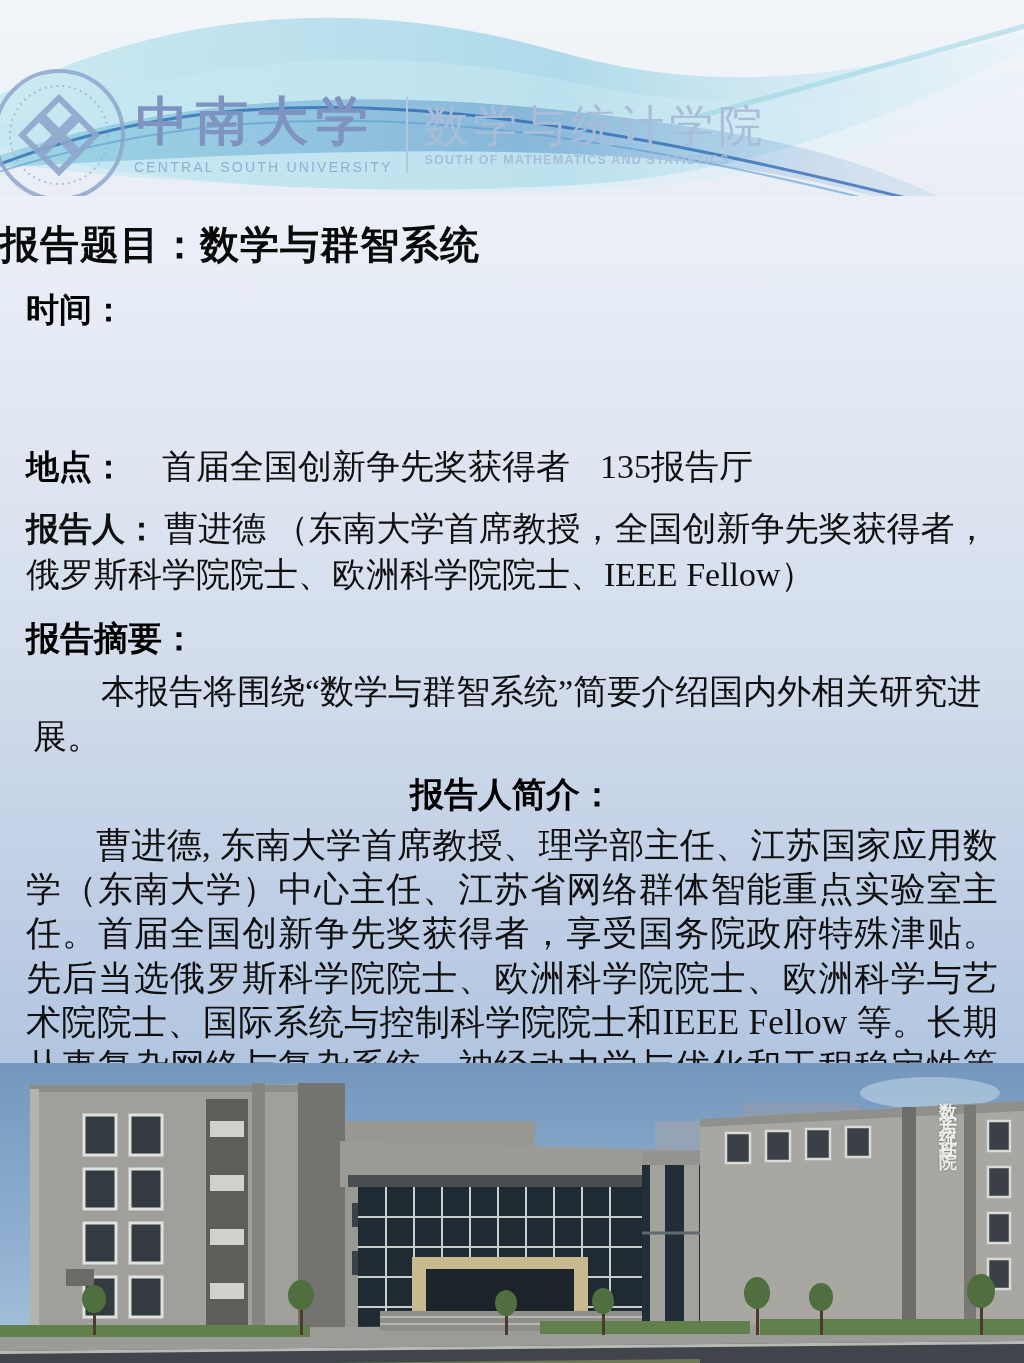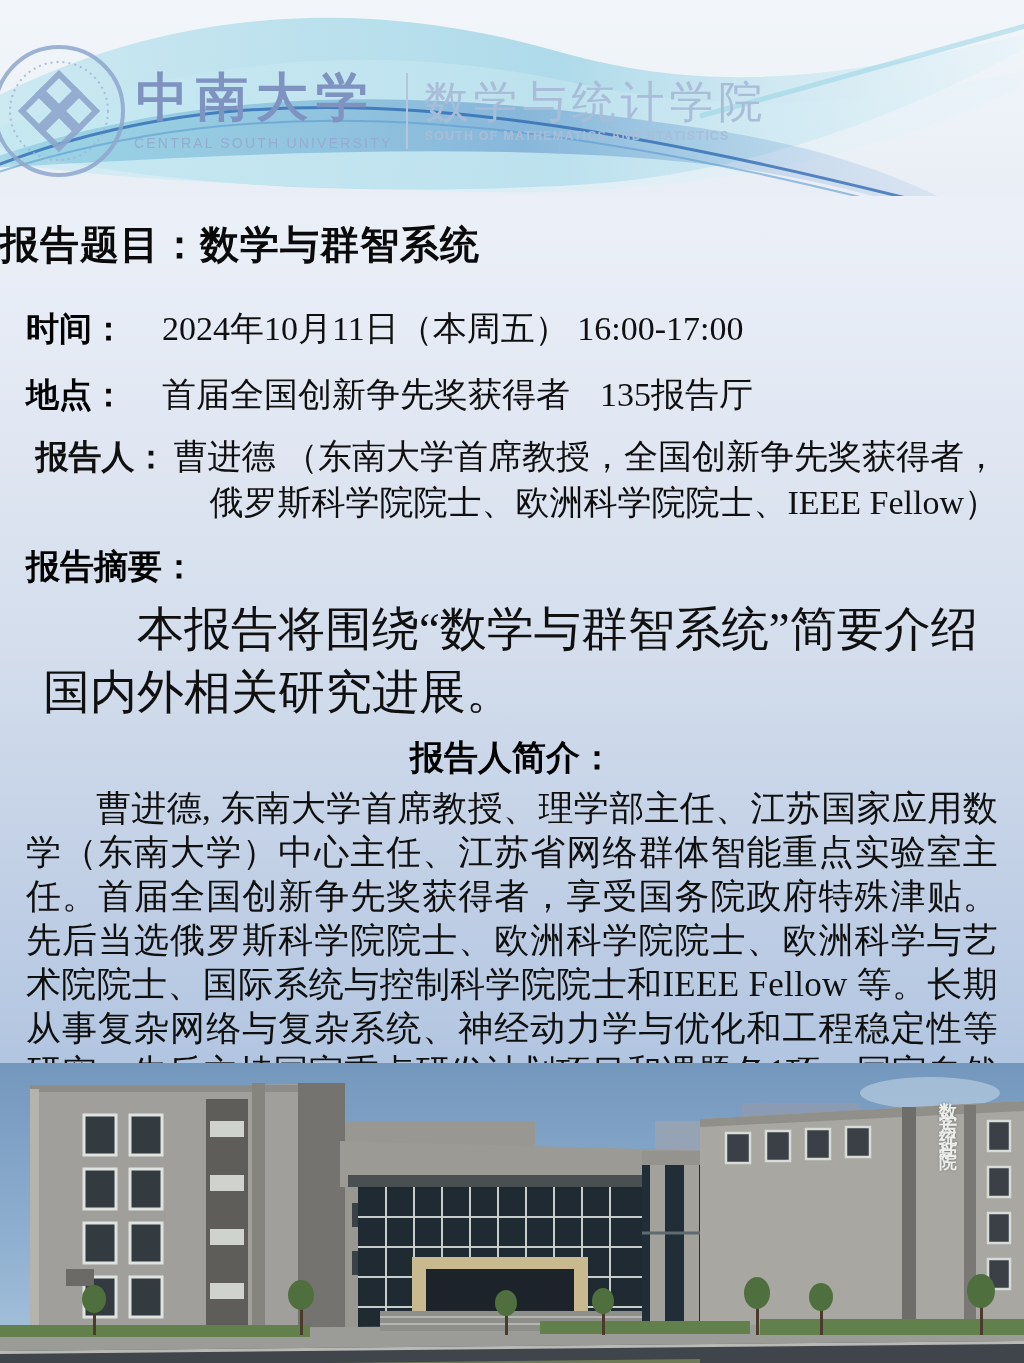--- a/index.html
+++ b/index.html
@@ -6,49 +6,49 @@
   body{width:1024px;height:1363px;overflow:hidden;}
   .poster{
     position:relative;width:1024px;height:1363px;overflow:hidden;
     background:linear-gradient(180deg,#f5f8fc 0%,#ebf0f8 15%,#e2e8f3 30%,#d3ddec 48%,#c2d0e6 64%,#b0c4e0 80%,#a6bedd 92%,#9fb9db 100%);
     font-family:"Liberation Serif","DejaVu Serif",serif;color:#101010;
   }
   
   .header{position:relative;height:196px;overflow:hidden;
     background:linear-gradient(180deg,#f2f6fa 0%,#edf2f8 60%,#e9eef6 100%);}
   .waves{position:absolute;left:0;top:0;width:1024px;height:196px;}
-  .brand{position:absolute;left:0;top:36px;display:flex;align-items:center;}
+  .brand{position:absolute;left:0;top:60px;display:flex;align-items:center;}
   .seal{margin-left:-16px;flex:0 0 auto;}
   .brand-cn{font-family:"Liberation Serif","DejaVu Serif",serif;font-weight:700;
     font-size:52px;color:#7f93c0;letter-spacing:8px;line-height:1.05;margin-left:2px;}
   .brand-en{font-family:"Liberation Sans","DejaVu Sans",sans-serif;font-weight:400;
     font-size:14px;color:#95acd2;letter-spacing:2.2px;margin-top:10px;}
   .divider{width:2px;height:76px;background:#b7c5dc;margin:0 16px 0 14px;}
   .school-cn{font-family:"Liberation Sans","DejaVu Sans",sans-serif;
     font-size:44px;color:#a9bdd8;letter-spacing:5px;line-height:1.05;}
   .school-en{font-family:"Liberation Sans","DejaVu Sans",sans-serif;font-weight:700;
     font-size:12.5px;color:#a9bdd8;letter-spacing:1.2px;margin-top:4px;}
   
   .title{margin:22px 0 0;text-align:left;
     font-family:"Liberation Sans","DejaVu Sans",sans-serif;font-weight:900;
     font-size:39px;color:#0a0a0a;letter-spacing:1px;}
   .content{padding:0 26px;}
   .info-row{display:flex;align-items:baseline;}
-  .row-time{margin-top:34px;}
+  .row-time{margin-top:16px;flex-direction:column;}
   .row-venue{margin-top:20px;}
   .info-label{flex:0 0 136px;font-family:"Liberation Sans","DejaVu Sans",sans-serif;
     font-weight:900;font-size:33px;color:#000;}
   .info-value{font-size:34px;color:#101010;}
   .venue-room{margin-left:30px;}
-  .speaker{margin:16px 0 0;font-size:34px;line-height:1.36;text-align:right;}
+  .speaker{margin:16px 0 0;font-size:34px;line-height:1.36;}
   .speaker .info-label-inline{font-family:"Liberation Sans","DejaVu Sans",sans-serif;
     font-weight:900;font-size:33px;margin-right:6px;}
   .sec-heading{margin:18px 0 0;font-family:Liberation Mono, monospace;
     font-weight:900;font-size:34px;color:#000;}
-  .abs-body{margin:8px 17px 0;font-size:47px;line-height:1.32;text-indent:2em;}
+  .abs-body{margin:8px 7px 0;font-size:34px;line-height:1.32;text-indent:2em;}
   .bio-heading{margin:12px 0 0;text-align:center;}
   .bio-body{margin:6px 0 0;font-size:35px;line-height:1.26;text-indent:2em;
     text-align:justify;letter-spacing:.3px;}
   
   .photo{position:absolute;left:0;bottom:0;width:1024px;height:300px;overflow:hidden;}
   .photo svg{display:block;}
   .building-sign{position:absolute;left:926px;top:26px;width:34px;
     writing-mode:vertical-rl;text-orientation:upright;
     font-family:"Liberation Sans","DejaVu Sans",sans-serif;font-weight:600;
     font-size:18px;letter-spacing:8px;color:#eceeea;text-shadow:0 0 2px rgba(60,60,60,.5);}
@@ -106,21 +106,20 @@
       </div>
     </div>
   </div>
 
   <h1 class="title">报告题目：数学与群智系统</h1>
 
   <div class="content">
 
     <div class="info-row row-time">
       <span class="info-label">时间：</span>
-      <span class="info-value">2024年10月11日（本周五） 16:00-17:00</span>
     </div>
 
     <div class="info-row row-venue">
       <span class="info-label">地点：</span>
       <span class="info-value">首届全国创新争先奖获得者</span>
       <span class="info-value venue-room">135报告厅</span>
     </div>
 
     <p class="speaker"><span class="info-label-inline">报告人：</span><span>曹进德 （东南大学首席教授，全国创新争先奖获得者，俄罗斯科学院院士、欧洲科学院院士、IEEE Fellow）</span></p>
 

